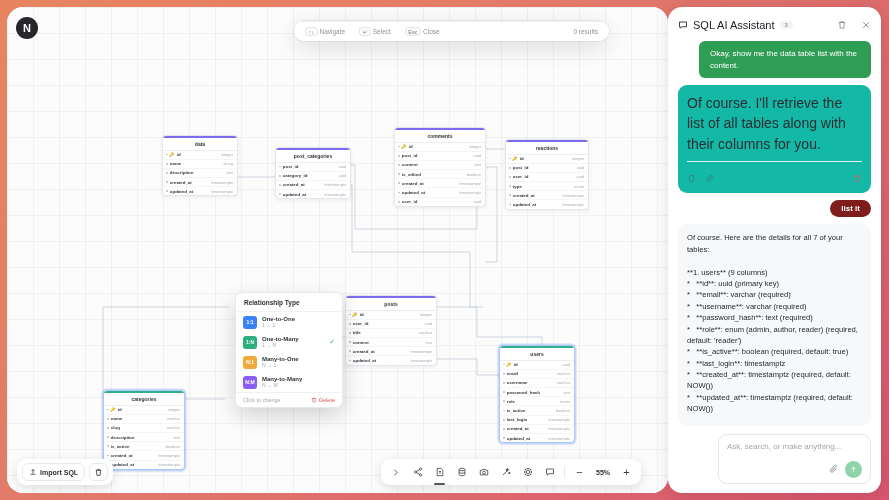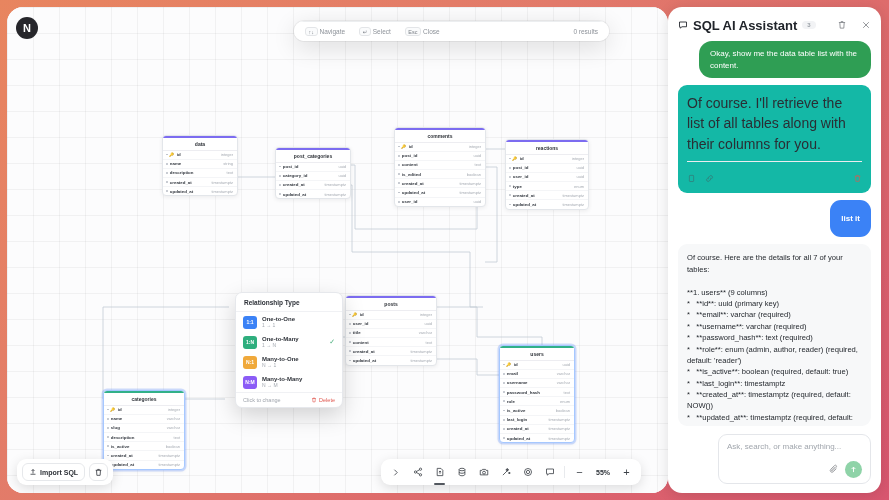--- a/index.html
+++ b/index.html
@@ -199,38 +199,38 @@
     border-radius: 14px;
     display: flex; flex-direction: column;
     overflow: hidden;
     box-shadow: 0 2px 14px rgba(0,0,0,0.12);
   }
   .ai-hd {
     display: flex; align-items: center; gap: 5px;
     padding: 9px 10px 7px;
     flex: 0 0 auto;
   }
-  .ai-title { font-size: 13px; font-weight: 700; color: #20242a; }
+  .ai-title { font-size: 11px; font-weight: 400; color: #20242a; }
   .ai-count {
     font-size: 6px; color: #9aa0a7; background: #f2f3f5;
     border-radius: 7px; padding: 1px 5px; font-weight: 600;
   }
   .ai-hd-sp { flex: 1 1 auto; }
   .ai-hd .hicon { cursor: pointer; opacity: .65; }
   .ai-body {
     flex: 1 1 auto; overflow: hidden;
     padding: 0 10px 4px;
     display: flex; flex-direction: column; gap: 7px;
   }
   .msg-user {
     align-self: flex-end;
     max-width: 172px;
     background: #2f9e54;
     color: #fff;
-    border-radius: 13px;
+    border-radius: 6px;
     padding: 7px 11px;
     font-size: 8px; line-height: 1.45;
   }
   .msg-bot {
     align-self: stretch;
     background: #14b8a6;
     border-radius: 9px;
     padding: 8px 9px 5px;
     font-size: 14px; line-height: 1.45; color: #2a2e34;
   }
@@ -238,23 +238,23 @@
     display: flex; align-items: center;
     margin-top: 7px; padding-top: 6px;
     border-top: 1px solid #ebedf0;
     gap: 9px;
   }
   .msg-acts .a { cursor: pointer; opacity: .6; }
   .msg-acts .sp { flex: 1 1 auto; }
   .msg-acts .del { color: #e2574d; opacity: .85; cursor: pointer; }
   .pill {
     align-self: flex-end;
-    background: #3b82f6; color: #fff;
+    background: #7f1d1d; color: #fff;
     border-radius: 11px;
-    padding: 14px 11px;
+    padding: 4px 11px;
     font-size: 8px; font-weight: 600;
     cursor: pointer;
   }
   .msg-long {
     background: #f7f8f9;
     border-radius: 9px;
     padding: 8px 9px;
     font-size: 7.6px; line-height: 1.5; color: #24282e;
     white-space: pre-wrap;
     overflow: hidden;

